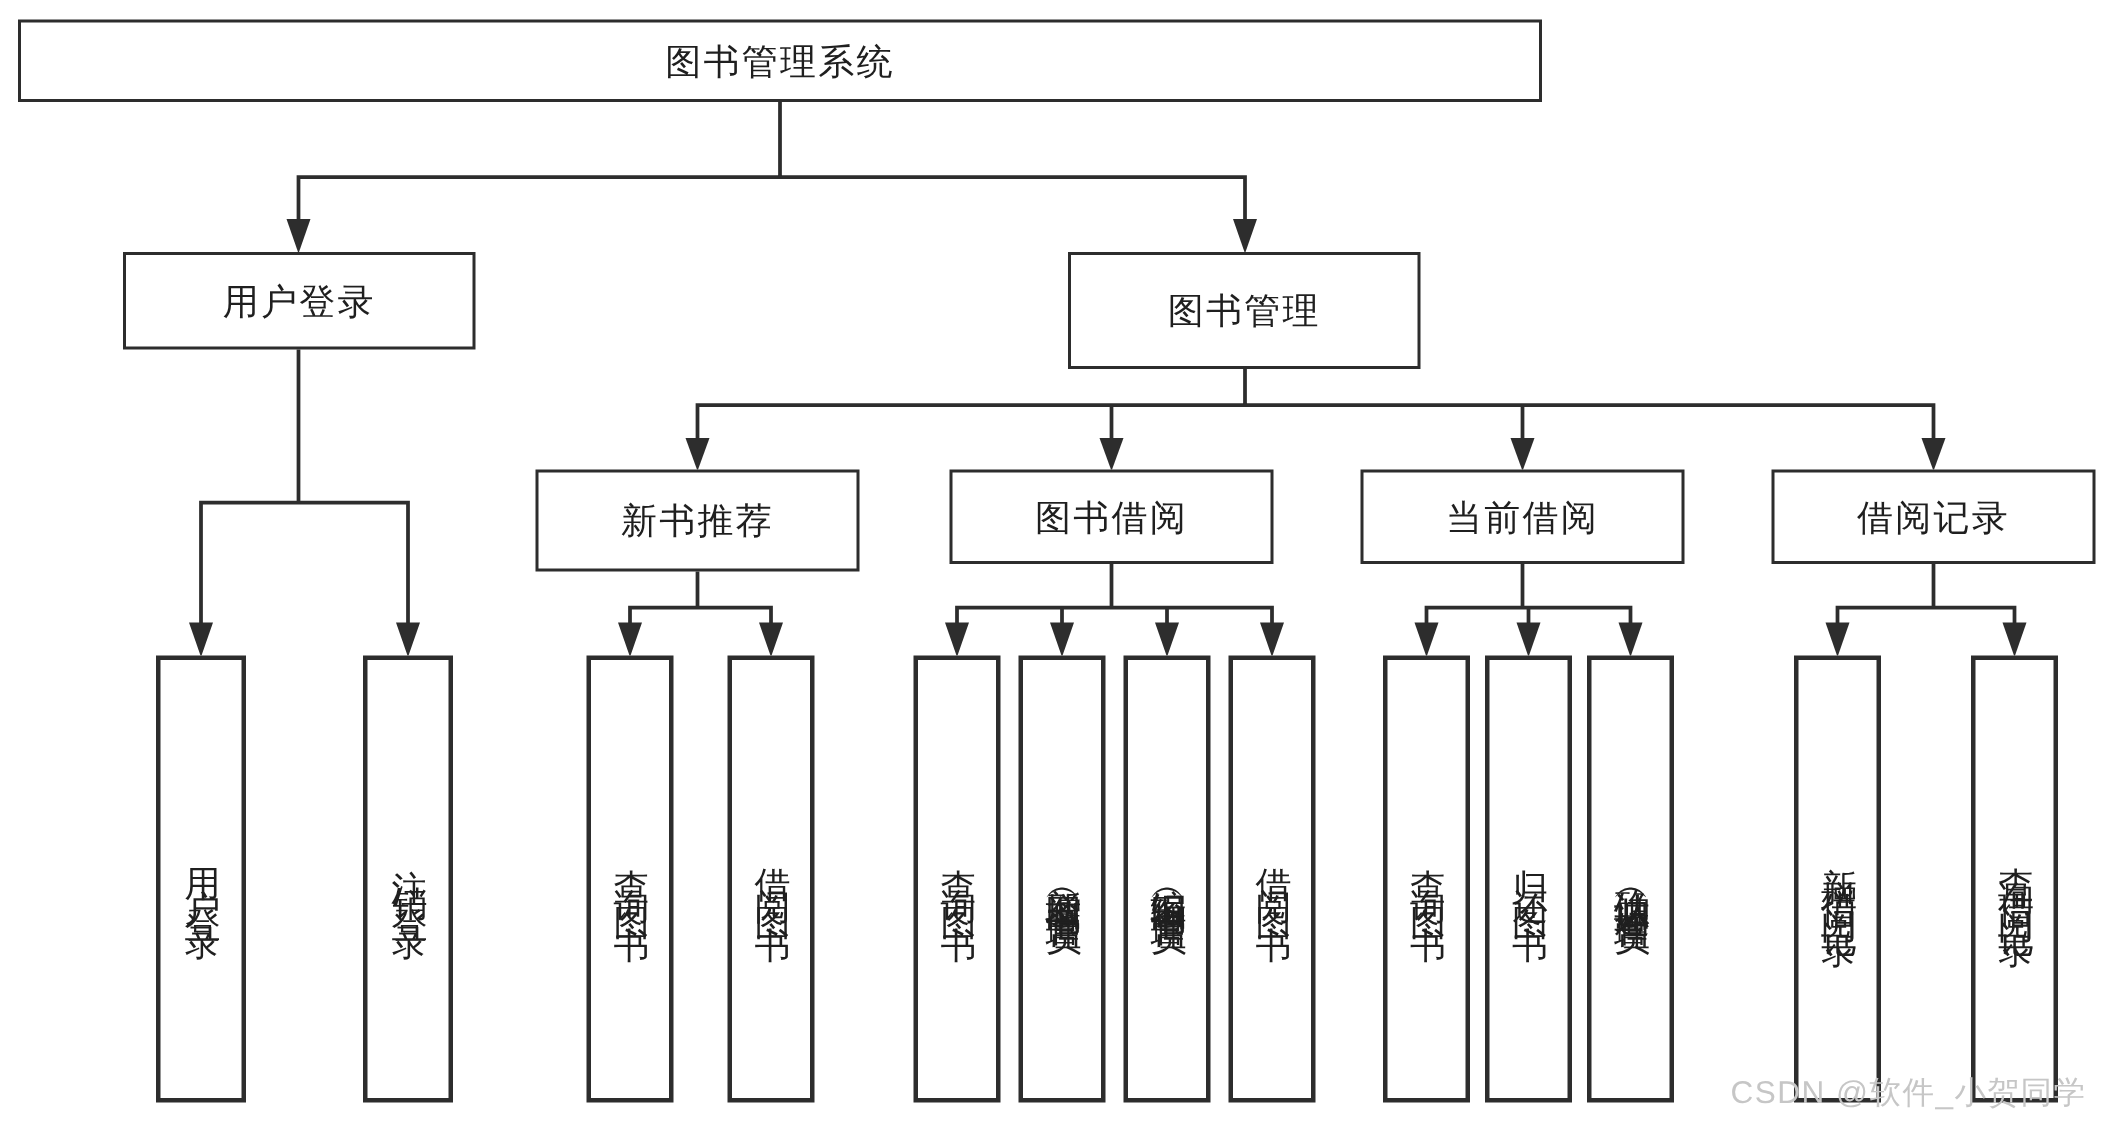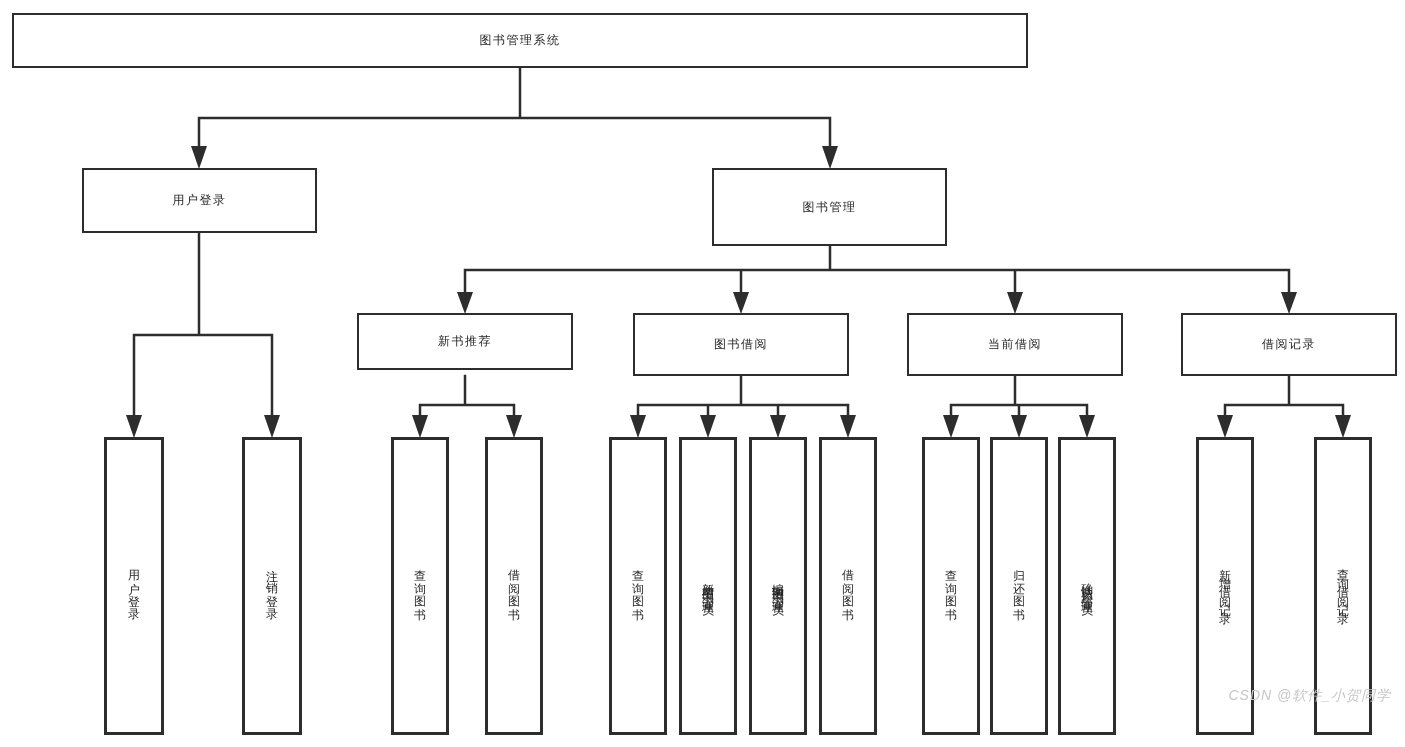--- a/index.html
+++ b/index.html
@@ -24,45 +24,44 @@
     width: 1405px; height: 747px;
   }
   .node {
     position: absolute;
     box-sizing: border-box;
     border: 2px solid var(--line);
     background: var(--bg);
     display: flex;
     align-items: center;
     justify-content: center;
-    font-size: 12px;
+    font-size: 24px;
     letter-spacing: 1.5px;
     color: var(--text);
     white-space: nowrap;
   }
   .leaf { border-width: 3px; }
   .leaf span {
     writing-mode: vertical-rl;
     text-orientation: mixed;
     white-space: normal;
     line-height: 1;
   }
   .sp-wide  span { letter-spacing: 13px; }
   .sp-mid   span { letter-spacing: 9px; }
   .sp-tight span { letter-spacing: 3px; }
   .watermark {
     position: absolute;
     right: 14px;
-    top: 687px;
-    font-size: 14px;
+    top: 714px;
+    font-size: 21px;
     letter-spacing: 1px;
     color: var(--wm);
     font-family: "Liberation Sans", "DejaVu Sans", sans-serif;
     pointer-events: none;
-    font-style: italic;
   }
 </style>
 </head>
 <body>
 
 <div class="stage">
 
   <svg class="connectors" viewBox="0 0 1405 747" xmlns="http://www.w3.org/2000/svg" aria-hidden="true">
     <g stroke="#2d2d2d" stroke-width="2.5" stroke-linecap="square" fill="none">
 
@@ -107,21 +106,21 @@
     <span>图书管理系统</span>
   </div>
 
   <div class="node" style="left:82px; top:168px; width:235px; height:65px;">
     <span>用户登录</span>
   </div>
   <div class="node" style="left:712px; top:168px; width:235px; height:78px;">
     <span>图书管理</span>
   </div>
 
-  <div class="node" style="left:357px; top:313px; width:216px; height:57px;">
+  <div class="node" style="left:357px; top:313px; width:216px; height:68px;">
     <span>新书推荐</span>
   </div>
   <div class="node" style="left:633px; top:313px; width:216px; height:63px;">
     <span>图书借阅</span>
   </div>
   <div class="node" style="left:907px; top:313px; width:216px; height:63px;">
     <span>当前借阅</span>
   </div>
   <div class="node" style="left:1181px; top:313px; width:216px; height:63px;text-align:right;">
     <span>借阅记录</span>

